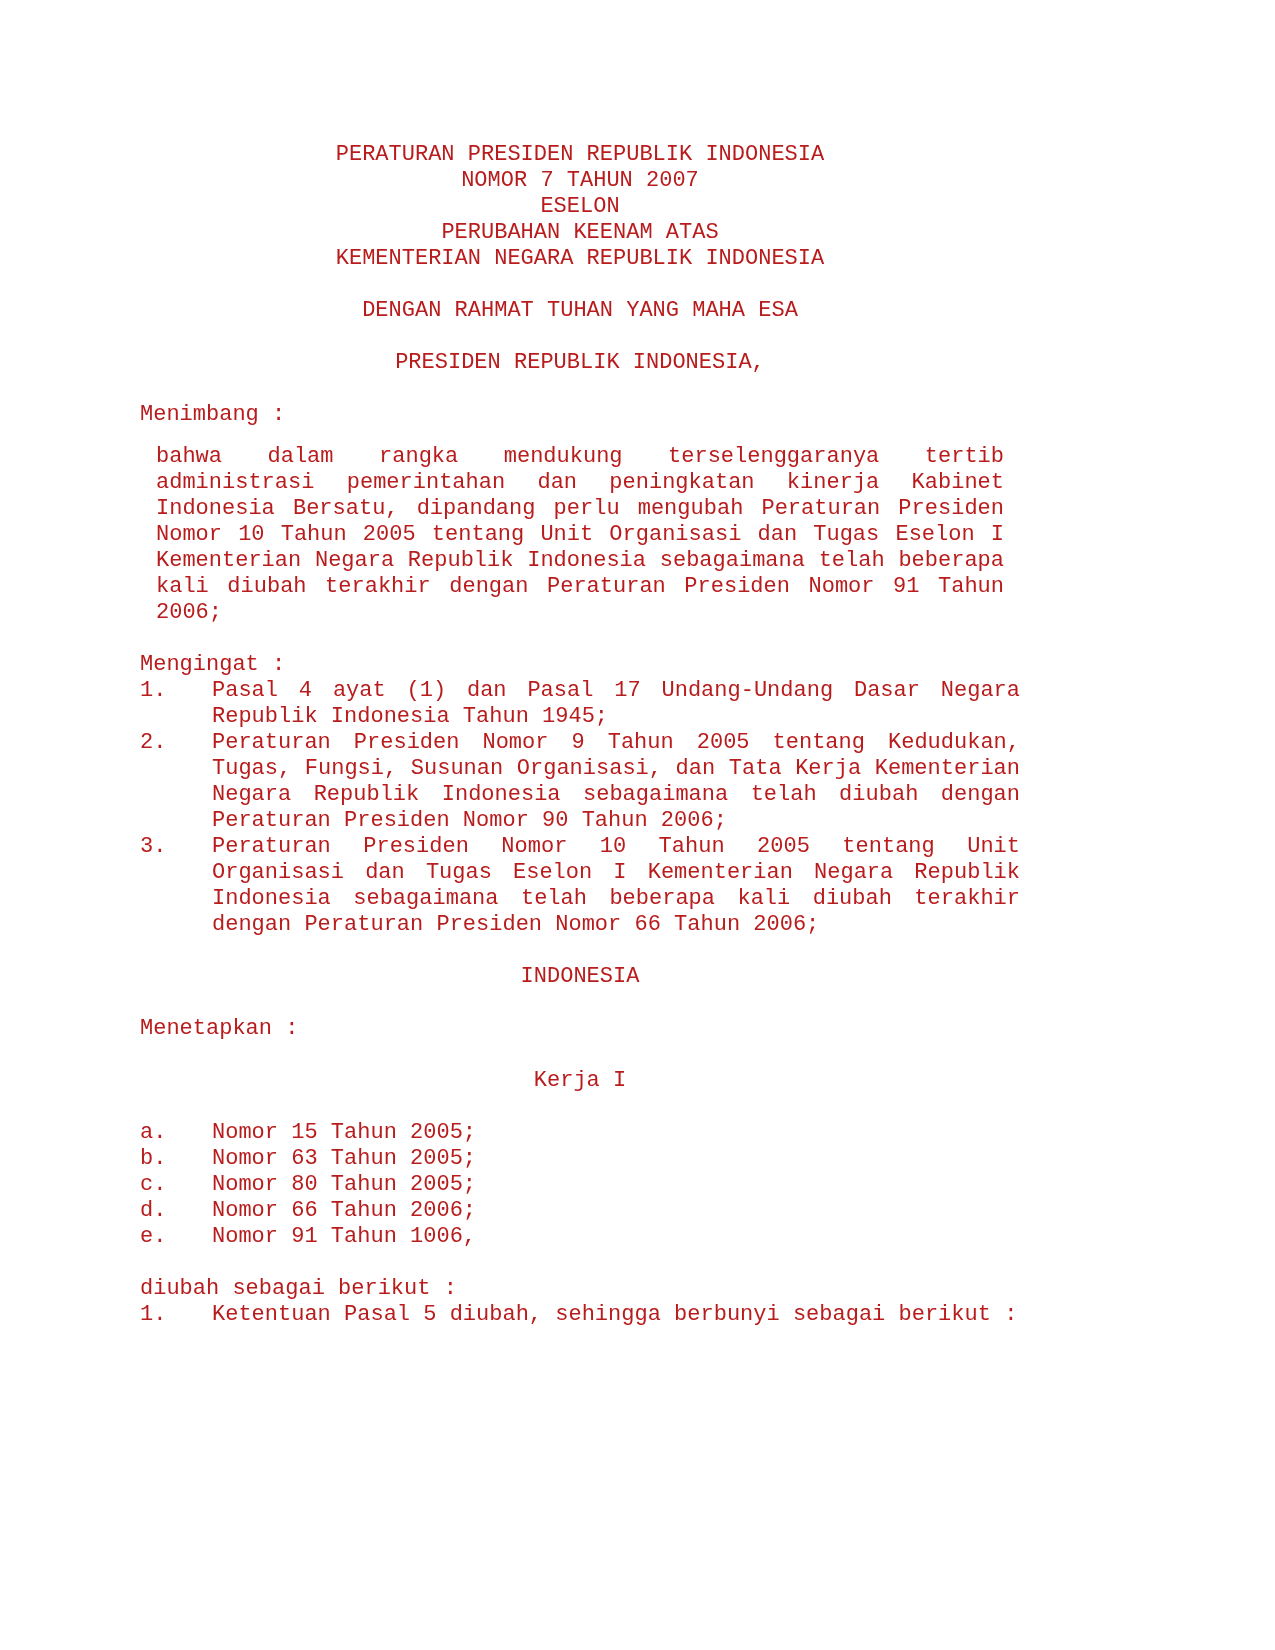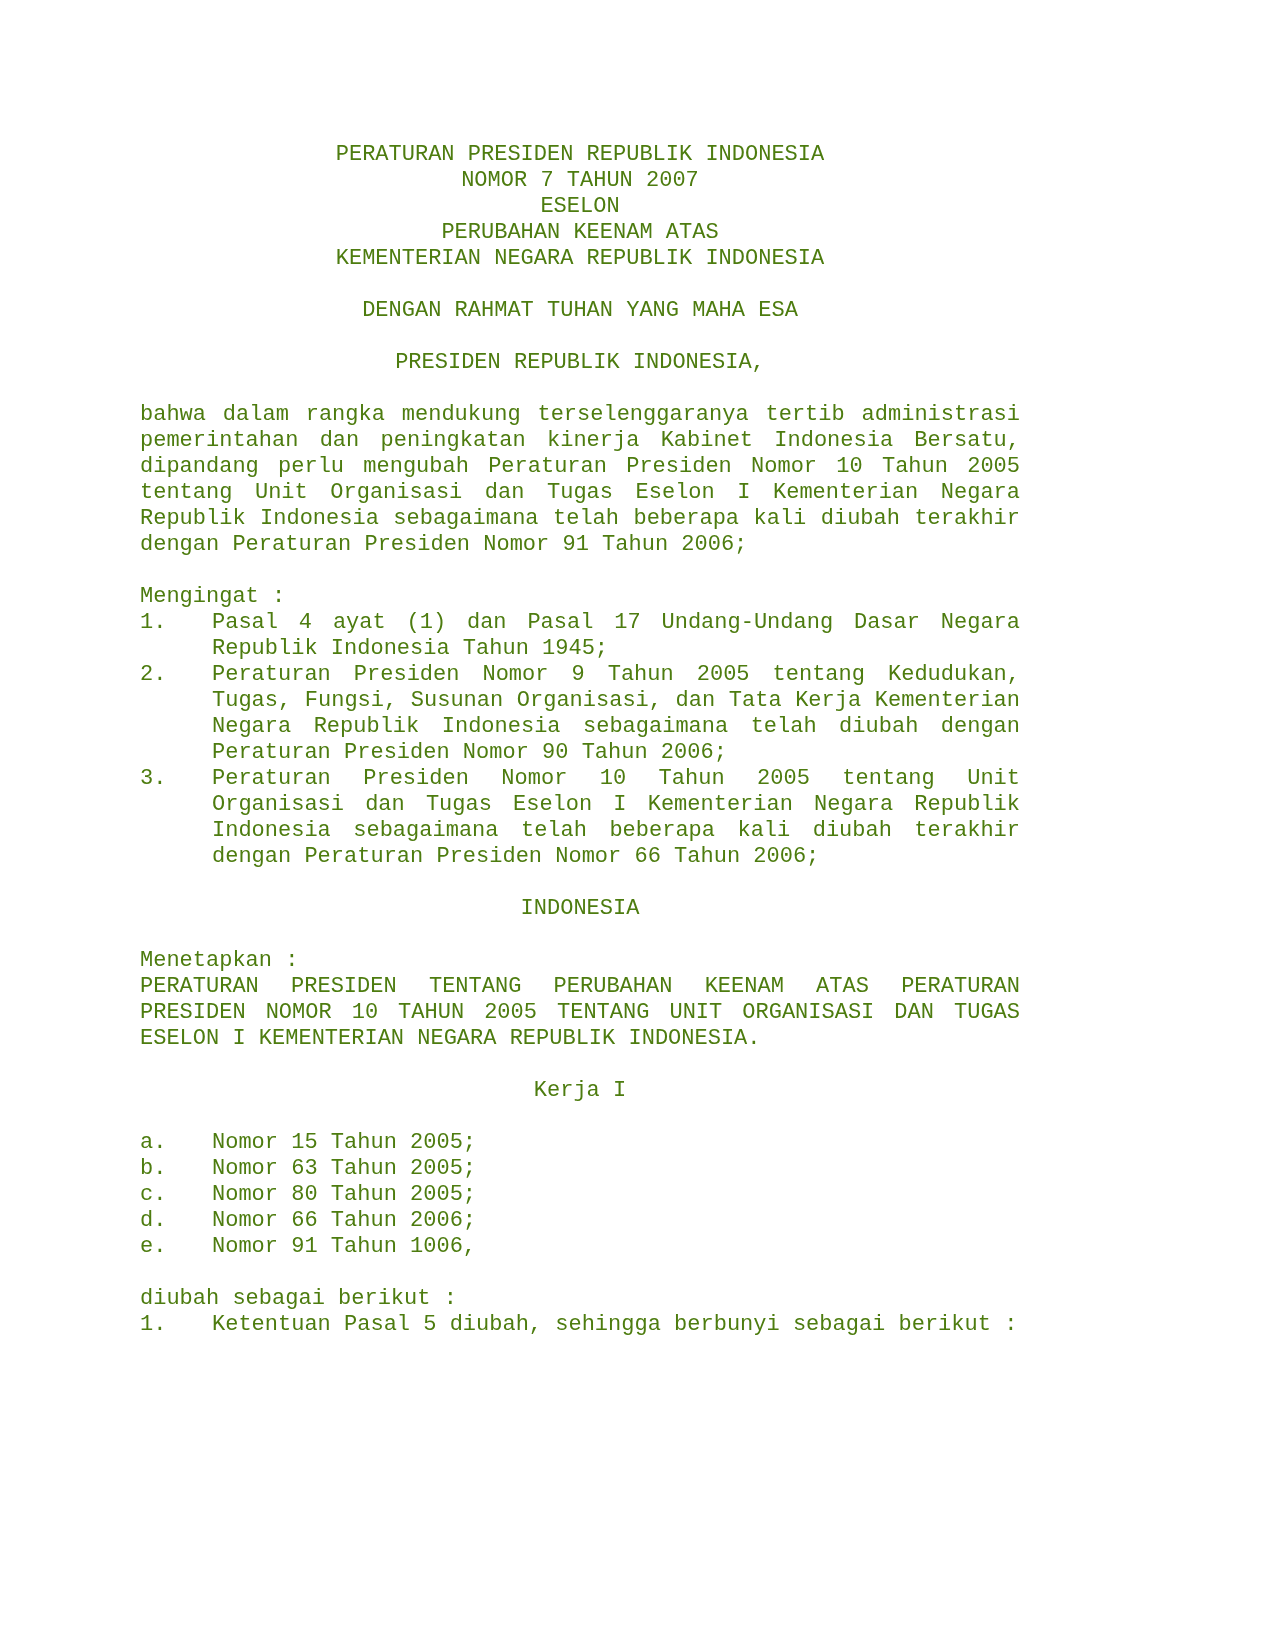--- a/index.html
+++ b/index.html
@@ -6,29 +6,29 @@
   html, body {
     margin: 0;
     padding: 0;
     background: #ffffff;
   }
   .page {
     position: relative;
     width: 1275px;
     min-height: 1650px;
     background: #ffffff;
-    color: #4d7c0f;
+    color: #b91c1c;
     font-family: "Liberation Mono", "DejaVu Sans Mono", monospace;
     font-size: 22px;
     line-height: 26px;
     padding: 142px 255px 100px 140px;
   }
   .center { text-align: center; }
   .justify { text-align: justify; }
-  p { margin: 0; }
+  p { margin: 16px; }
   .mb { margin-bottom: 26px; }
   .hang { display: flex; align-items: flex-start; }
   .num { flex: 0 0 72px; }
   .txt { flex: 1 1 auto; min-width: 0; }
 </style>
 </head>
 <body>
 
 <div class="page">
 
@@ -38,20 +38,21 @@
     <div class="center">ESELON</div>
     <div class="center">PERUBAHAN KEENAM ATAS</div>
     <div class="center">KEMENTERIAN NEGARA REPUBLIK INDONESIA</div>
   </header>
 
   <div class="center mb">DENGAN RAHMAT TUHAN YANG MAHA ESA</div>
 
   <div class="center mb">PRESIDEN REPUBLIK INDONESIA,</div>
 
   <section class="mb">
+    <div>Menimbang :</div>
     <p class="justify">bahwa dalam rangka mendukung terselenggaranya tertib administrasi pemerintahan dan peningkatan kinerja Kabinet Indonesia Bersatu, dipandang perlu mengubah Peraturan Presiden Nomor 10 Tahun 2005 tentang Unit Organisasi dan Tugas Eselon I Kementerian Negara Republik Indonesia sebagaimana telah beberapa kali diubah terakhir dengan Peraturan Presiden Nomor 91 Tahun 2006;</p>
   </section>
 
   <section class="mb">
     <div>Mengingat :</div>
     <div class="hang">
       <span class="num">1.</span>
       <span class="txt justify">Pasal 4 ayat (1) dan Pasal 17 Undang-Undang Dasar Negara Republik Indonesia Tahun 1945;</span>
     </div>
     <div class="hang">
@@ -61,21 +62,20 @@
     <div class="hang">
       <span class="num">3.</span>
       <span class="txt justify">Peraturan Presiden Nomor 10 Tahun 2005 tentang Unit Organisasi dan Tugas Eselon I Kementerian Negara Republik Indonesia sebagaimana telah beberapa kali diubah terakhir dengan Peraturan Presiden Nomor 66 Tahun 2006;</span>
     </div>
   </section>
 
   <div class="center mb">INDONESIA</div>
 
   <section class="mb">
     <div>Menetapkan :</div>
-    <p class="justify">PERATURAN PRESIDEN TENTANG PERUBAHAN KEENAM ATAS PERATURAN PRESIDEN NOMOR 10 TAHUN 2005 TENTANG UNIT ORGANISASI DAN TUGAS ESELON I KEMENTERIAN NEGARA REPUBLIK INDONESIA.</p>
   </section>
 
   <div class="center mb">Kerja I</div>
 
   <section class="mb">
     <div class="hang">
       <span class="num">a.</span>
       <span class="txt">Nomor 15 Tahun 2005;</span>
     </div>
     <div class="hang">

